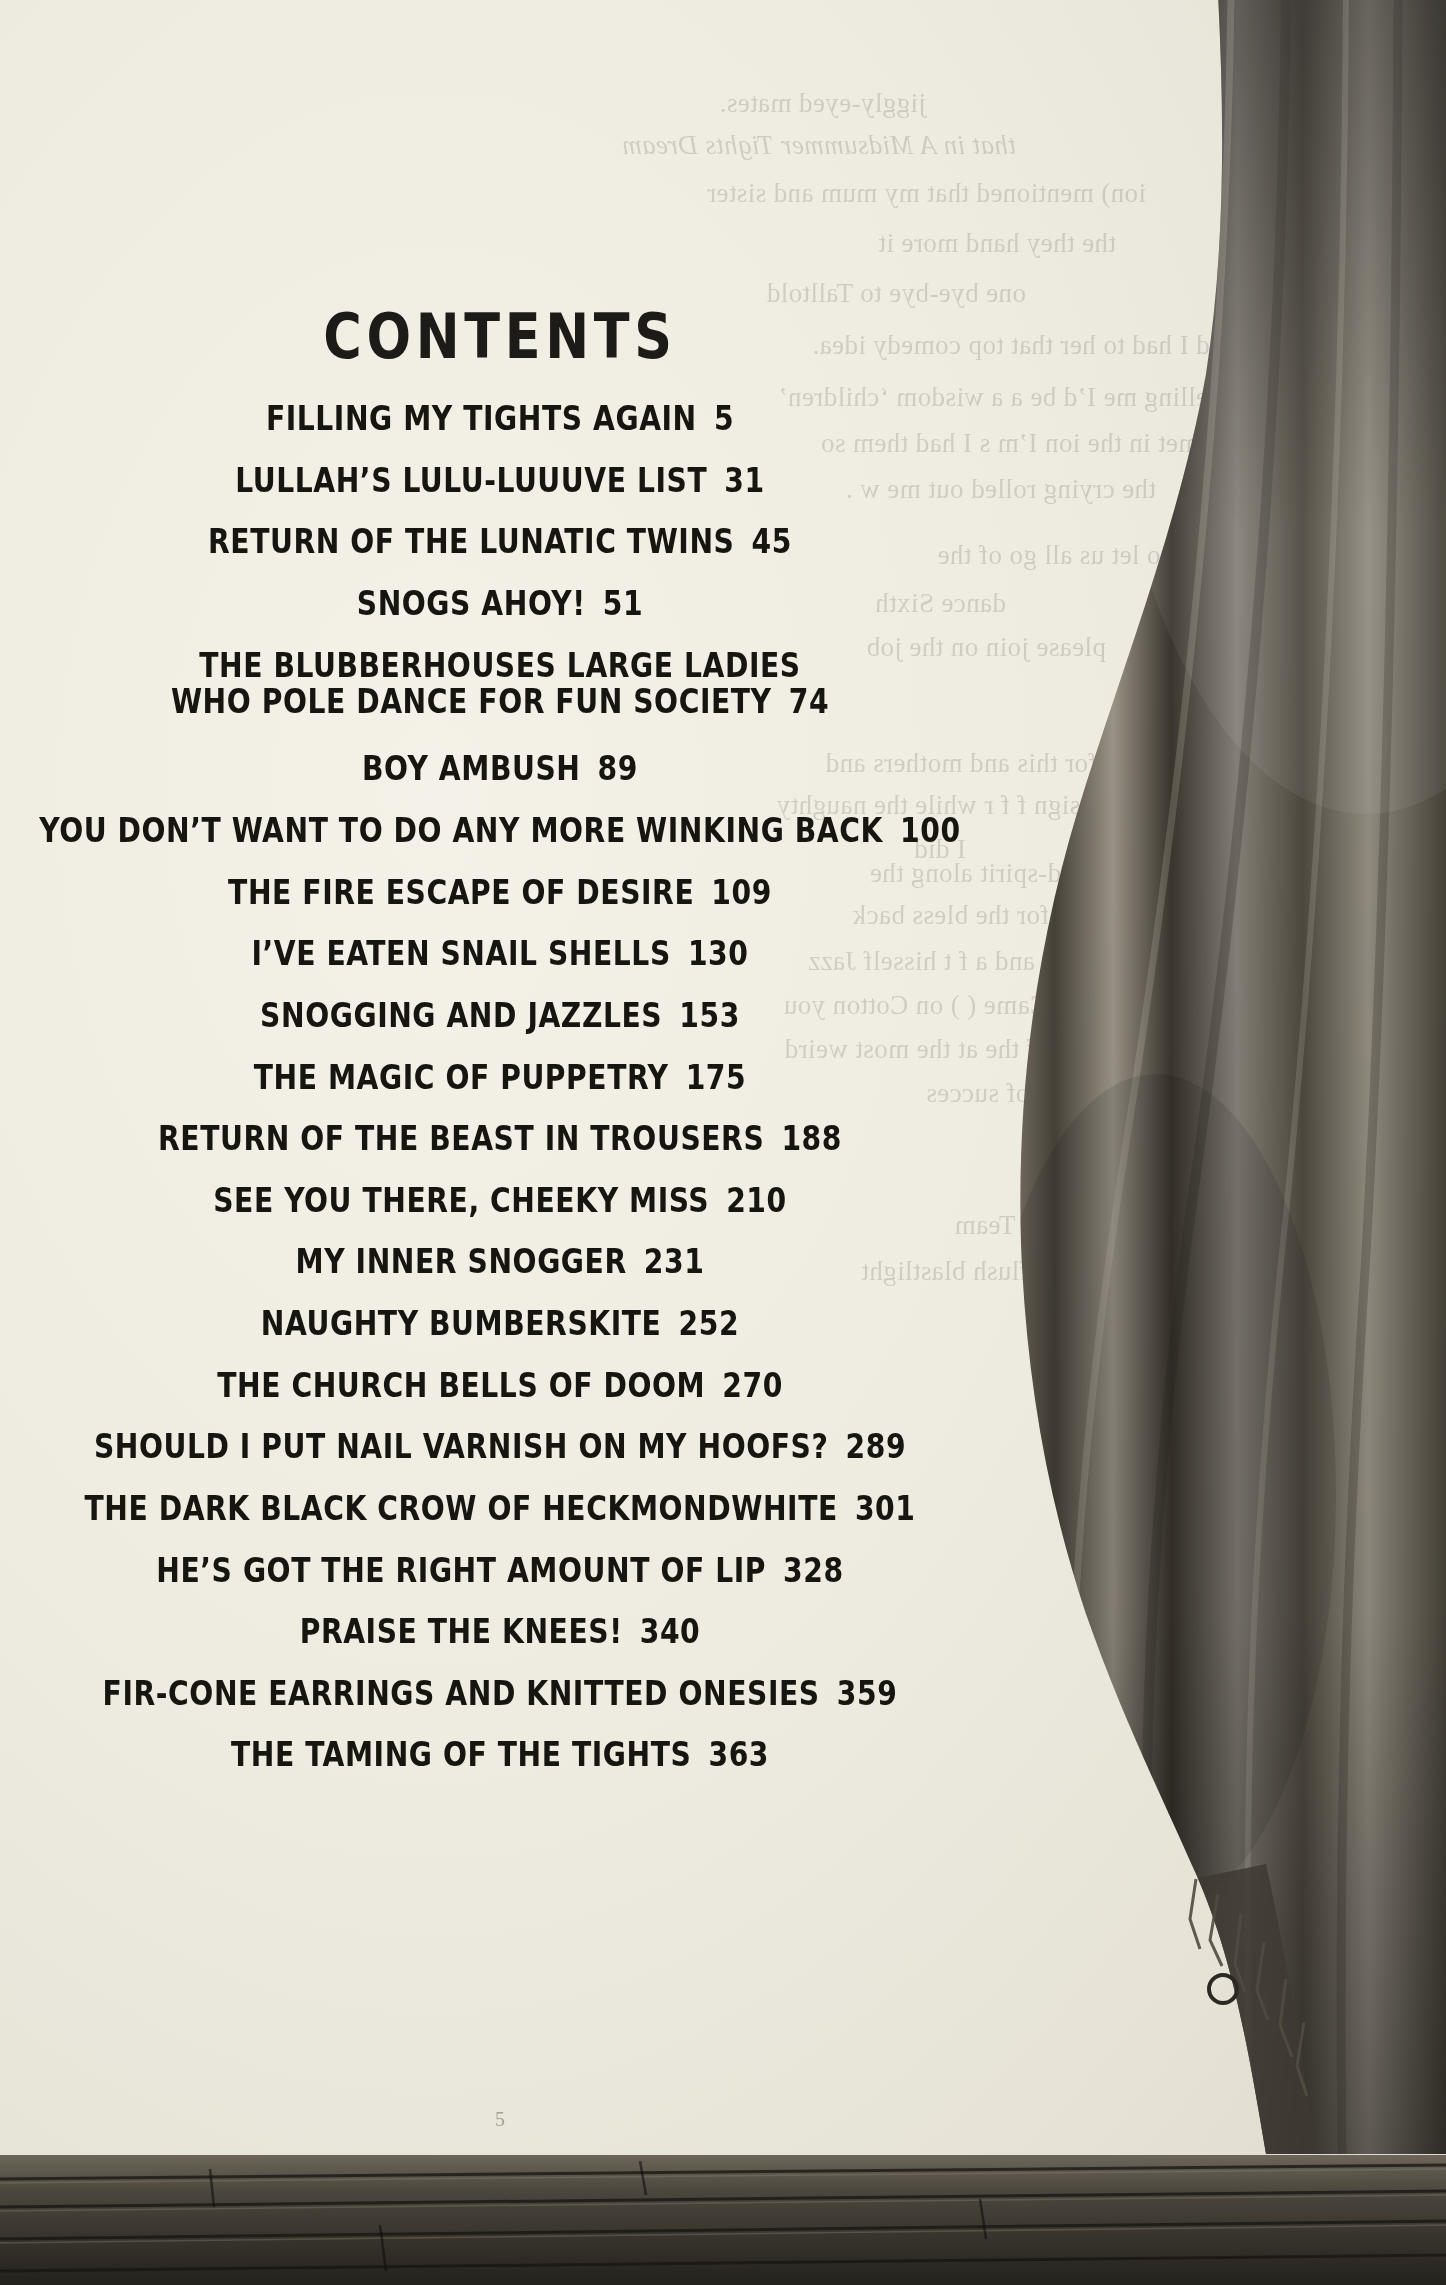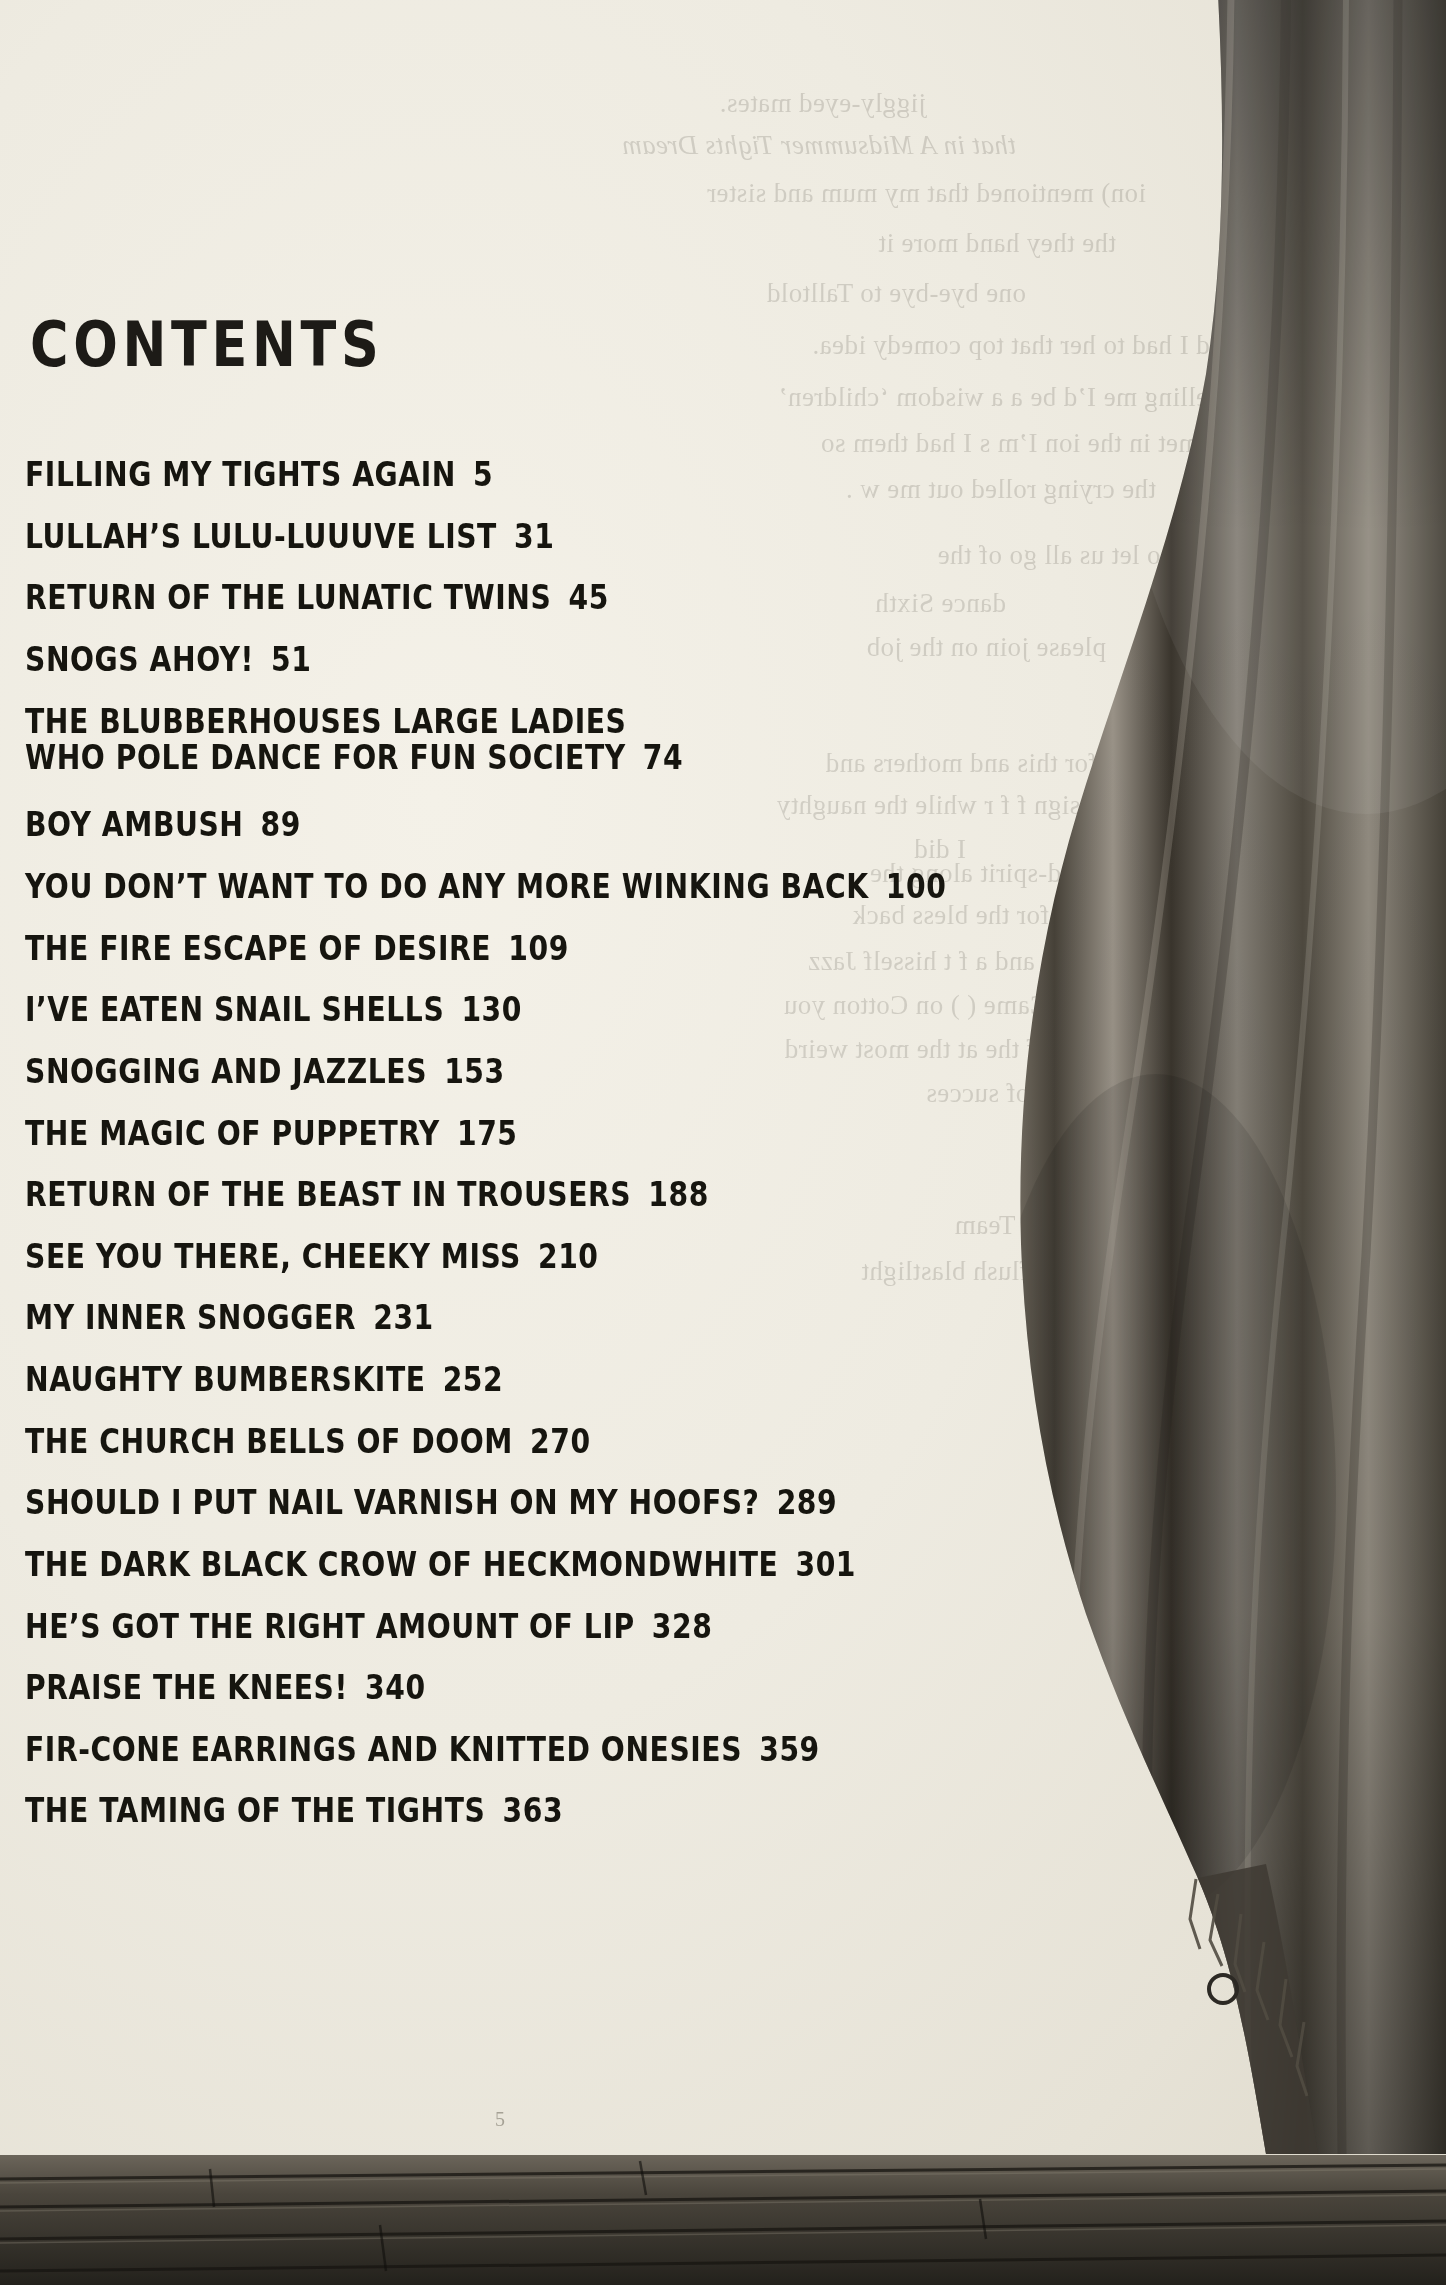--- a/index.html
+++ b/index.html
@@ -60,34 +60,35 @@
     right: 0;
     bottom: 0;
     height: 130px;
     pointer-events: none;
   }
 
   
   .contents {
     position: absolute;
     left: 0;
-    top: 8px;
+    top: 0;
     width: 1000px;
+    text-align: center;
     color: #1d1b17;
   }
   .contents-title {
     margin-top: 300px;
     font-family: "DejaVu Sans Condensed", "Liberation Sans Narrow", "Liberation Sans", sans-serif;
     font-weight: 700;
     font-size: 62px;
     letter-spacing: 5px;
     transform: scaleX(.94);
   }
   .toc {
-    margin-top: 76px;
+    margin-top: 28px;
   }
   .toc-row {
     font-family: "DejaVu Sans Condensed", "Liberation Sans Narrow", "Liberation Sans", sans-serif;
     font-weight: 700;
     font-size: 33px;
     letter-spacing: .6px;
     line-height: 1.08;
     margin: 0 0 26px 0;
     transform: scaleX(.95);
     color: #16150f;

